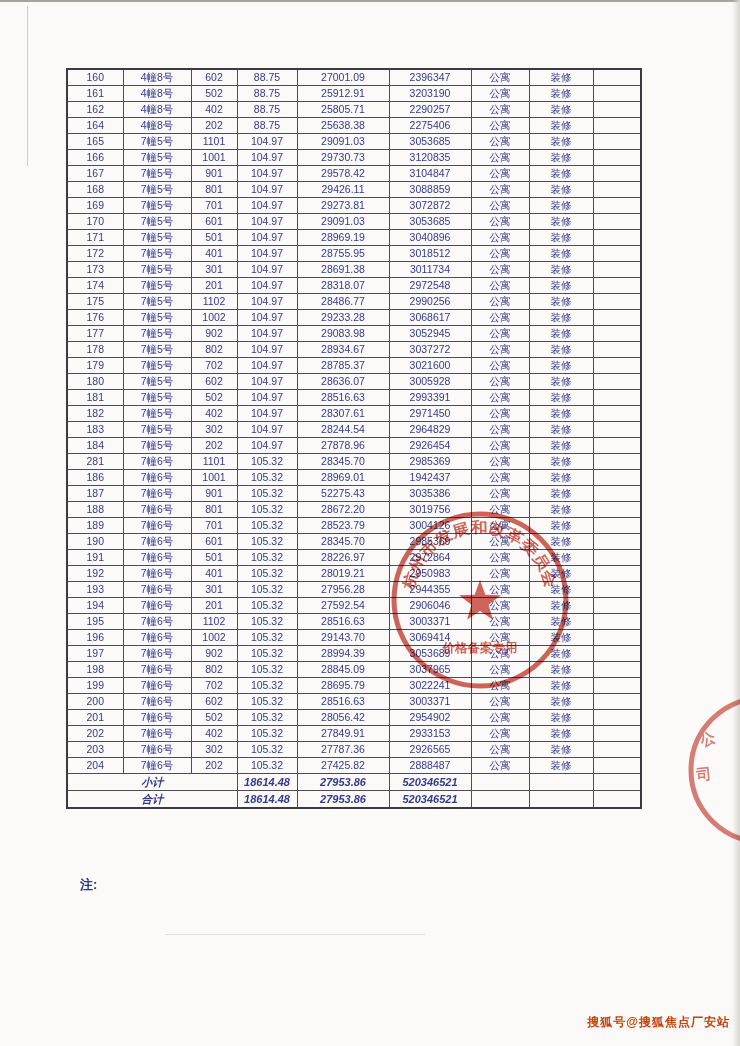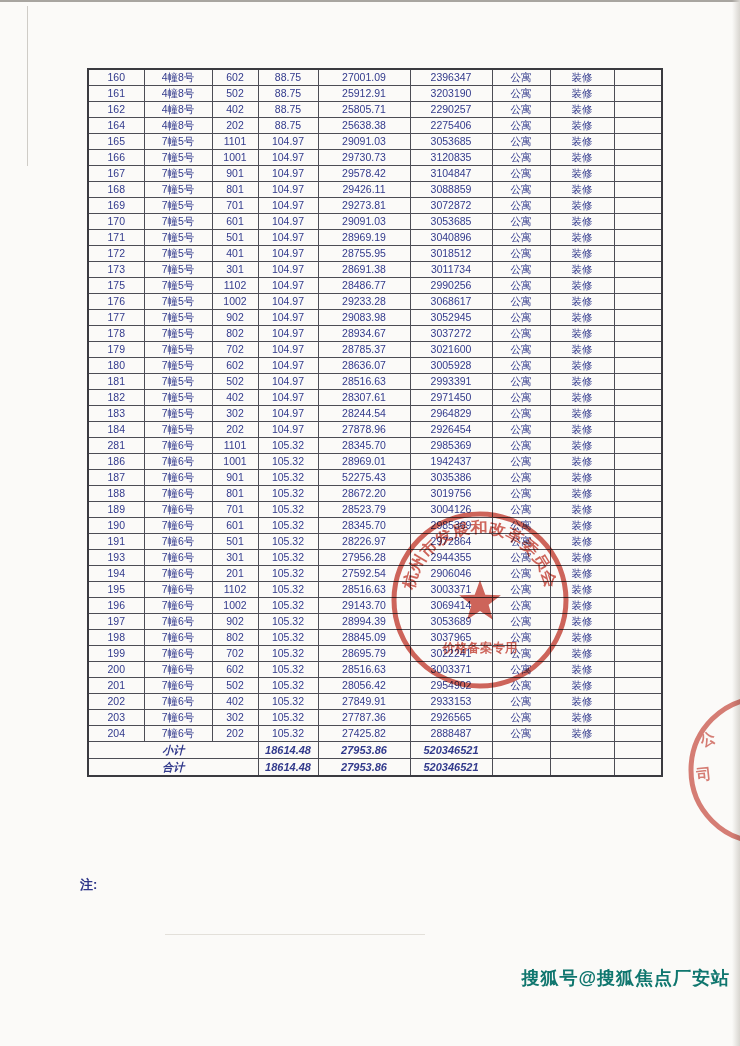--- a/index.html
+++ b/index.html
@@ -17,21 +17,20 @@
   .edge-right{position:absolute;top:0;right:0;width:8px;height:100%;
     background:linear-gradient(to right,rgba(0,0,0,0),#d8d5d0);}
   .edge-left-line{position:absolute;left:27px;top:6px;width:1px;height:160px;background:#cfccc7;}
   .crease{position:absolute;left:165px;top:934px;width:260px;height:1px;background:#e3e0da;}
 
   
   table.price-table{
     position:absolute;left:66px;top:68px;width:574px;
     border-collapse:collapse;border:2px solid #3a3a40;
     table-layout:fixed;
-    margin-left:21px;
   }
   table.price-table td{
     border:1px solid #4d4d55;
     height:15px;padding:0 1px;
     text-align:center;vertical-align:middle;
     font-size:10.5px;line-height:1;
     color:#323a8c;
     white-space:nowrap;overflow:hidden;
   }
   table.price-table tr.summary td{
@@ -43,22 +42,22 @@
     font-size:13px;font-weight:bold;color:#2e3589;
   }
 
   
   .stamp-main{position:absolute;left:380px;top:500px;width:200px;height:200px;
     pointer-events:none;mix-blend-mode:multiply;}
   .stamp-side{position:absolute;left:645px;top:685px;width:95px;height:170px;
     pointer-events:none;mix-blend-mode:multiply;}
 
   .watermark{
-    position:absolute;right:10px;top:966px;
-    font-size:18px;font-weight:bold;color:#0f766e;letter-spacing:1px;
+    position:absolute;right:10px;top:1014px;
+    font-size:12px;font-weight:bold;color:#c2410c;letter-spacing:1px;
   }
 </style>
 </head>
 <body>
 
 <div class="canvas">
 
   <div class="edge-top"></div>
   <div class="edge-right"></div>
   <div class="edge-left-line"></div>
@@ -214,20 +213,31 @@
           <td>7幢5号</td>
           <td>301</td>
           <td>104.97</td>
           <td>28691.38</td>
           <td>3011734</td>
           <td>公寓</td>
           <td>装修</td>
           <td></td>
         </tr>
         <tr>
+          <td>174</td>
+          <td>7幢5号</td>
+          <td>201</td>
+          <td>104.97</td>
+          <td>28318.07</td>
+          <td>2972548</td>
+          <td>公寓</td>
+          <td>装修</td>
+          <td></td>
+        </tr>
+        <tr>
           <td>175</td>
           <td>7幢5号</td>
           <td>1102</td>
           <td>104.97</td>
           <td>28486.77</td>
           <td>2990256</td>
           <td>公寓</td>
           <td>装修</td>
           <td></td>
         </tr>
@@ -396,20 +406,31 @@
           <td>装修</td>
           <td></td>
         </tr>
         <tr>
           <td>191</td>
           <td>7幢6号</td>
           <td>501</td>
           <td>105.32</td>
           <td>28226.97</td>
           <td>2972864</td>
+          <td>公寓</td>
+          <td>装修</td>
+          <td></td>
+        </tr>
+        <tr>
+          <td>192</td>
+          <td>7幢6号</td>
+          <td>401</td>
+          <td>105.32</td>
+          <td>28019.21</td>
+          <td>2950983</td>
           <td>公寓</td>
           <td>装修</td>
           <td></td>
         </tr>
         <tr>
           <td>193</td>
           <td>7幢6号</td>
           <td>301</td>
           <td>105.32</td>
           <td>27956.28</td>

